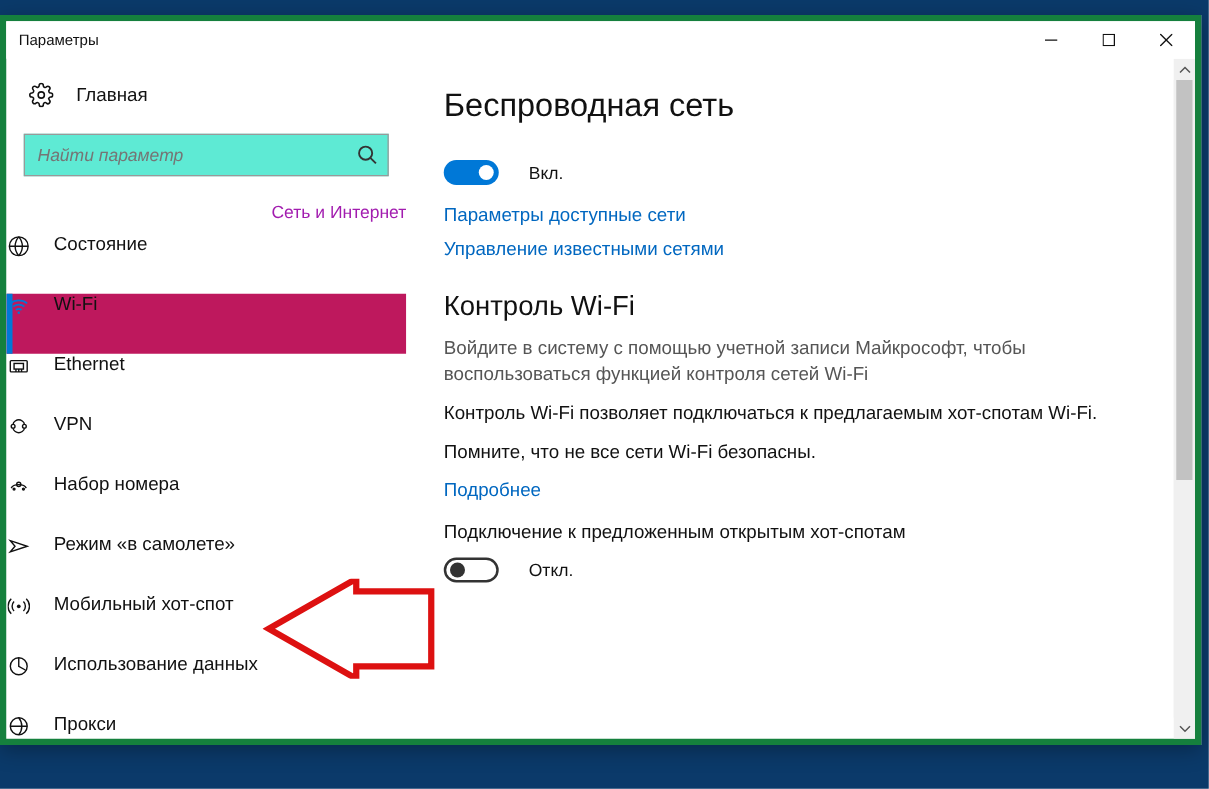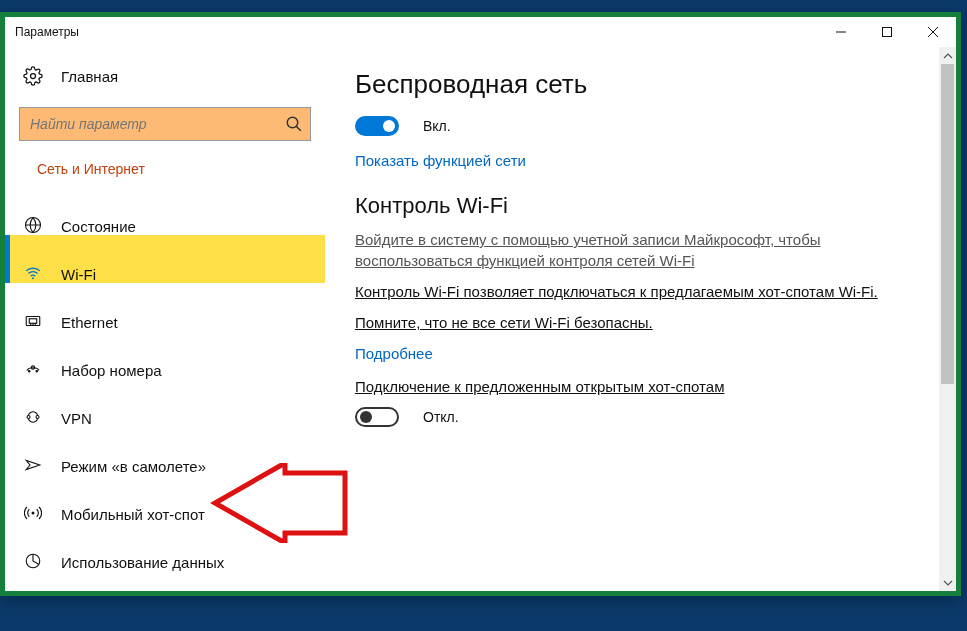--- a/index.html
+++ b/index.html
@@ -60,84 +60,84 @@
   }
   .home-row .icon { width:20px; height:20px; display:flex;align-items:center;justify-content:center;}
   .search-wrap {
     margin: 10px 14px 14px 14px;
     position:relative;
   }
   .search-input {
     width:100%;
     height:34px;
     border:1px solid #999;
-    background:#fdba74;
+    background:#5eead4;
     padding: 0 34px 0 10px;
     font-size:14px;
     font-style:italic;
     color:#666;
     font-family:inherit;
   }
   .search-icon {
     position:absolute;
     right:8px; top:50%;
     transform:translateY(-50%);
     width:18px;height:18px;
     color:#333;
   }
   .category-label {
     padding: 6px 0 10px 32px;
     font-size:14px;
-    color:#c2410c;
+    color:#a21caf;
+    text-align:right;
   }
   .nav-item {
     height:48px;
     display:flex;
-    align-items:flex-end;
+    align-items:flex-start;
     gap:18px;
-    padding-left:18px;
     font-size:15px;
     color:#111;
     position:relative;
     cursor:default;
   }
   .nav-item.selected {
-    background:#fde047;
+    background:#be185d;
   }
   .nav-item.selected::before {
     content:"";
     position:absolute;
     left:0; top:0; bottom:0; width:5px;
     background:#0078d7;
   }
   .nav-item .icon { width:20px;height:20px;display:flex;align-items:center;justify-content:center;color:#111;}
   .nav-item.selected .icon { color:#0078d7; }
 
   .content {
     flex:1;
     padding: 22px 30px 10px 30px;
     overflow:hidden;
     color:#111;
   }
-  h1.section { font-weight:400; font-size:26px; margin-bottom:16px;}
+  h1.section { font-weight:400; font-size:26px; margin-bottom:28px;}
   h2.section { font-weight:400; font-size:22px; margin:24px 0 10px 0;}
   .toggle-row { display:flex; align-items:center; gap:24px; margin:8px 0 16px 0;}
   .toggle {
     width:44px;height:20px;border-radius:10px;position:relative;
   }
   .toggle.on { background:#0078d7; }
   .toggle.off { background:#fff; border:2px solid #333; width:44px; height:20px;}
   .toggle .knob {
     width:12px;height:12px;border-radius:50%;
     position:absolute;top:50%;transform:translateY(-50%);
   }
   .toggle.on .knob { background:#fff; right:4px; }
   .toggle.off .knob { background:#333; left:3px; }
   .link { color:#0067c0; font-size:15px; display:block; margin:10px 0; cursor:default;}
-  .body-text { font-size:15px; color:#555; line-height:1.4; margin:6px 0 10px 0;text-decoration:underline;}
+  .body-text { font-size:15px; color:#555; line-height:1.4; margin:6px 0 10px 0;}
   .body-text.dark { color:#111; }
 
   .scrollbar {
     width:17px;
     background:#f0f0f0;
     display:flex;flex-direction:column;align-items:center;
   }
   .scrollbar .arrow { height:17px;width:17px;display:flex;align-items:center;justify-content:center;color:#555;}
   .scrollbar .track { flex:1; width:100%; position:relative; background:#f0f0f0;}
   .scrollbar .thumb { position:absolute; top:0; left:2px; right:2px; height:320px; background:#c2c2c2;}
@@ -230,39 +230,39 @@
               <line x1="12" y1="15" x2="12" y2="18"></line>
               <line x1="15" y1="15" x2="15" y2="18"></line>
             </svg>
         </span>
         <span>Ethernet</span>
       </div>
 
       <div class="nav-item">
         <span class="icon">
           <svg viewBox="0 0 24 24" width="18" height="18" fill="none" stroke="currentColor" stroke-width="1.5">
+              <circle cx="6" cy="12" r="2"></circle>
+              <circle cx="18" cy="12" r="2"></circle>
+              <path d="M6 10c0-3 4-5 6-5s6 2 6 5"></path>
+              <path d="M6 14c0 3 4 5 6 5s6-2 6-5"></path>
+            </svg>
+        </span>
+        <span>VPN</span>
+      </div>
+
+      <div class="nav-item">
+        <span class="icon">
+          <svg viewBox="0 0 24 24" width="18" height="18" fill="none" stroke="currentColor" stroke-width="1.5">
               <path d="M4 14c2-5 14-5 16 0"></path>
               <circle cx="7" cy="15" r="1" fill="currentColor"></circle>
               <circle cx="17" cy="15" r="1" fill="currentColor"></circle>
               <circle cx="12" cy="10" r="2.2"></circle>
             </svg>
         </span>
         <span>Набор номера</span>
-      </div>
-
-      <div class="nav-item">
-        <span class="icon">
-          <svg viewBox="0 0 24 24" width="18" height="18" fill="none" stroke="currentColor" stroke-width="1.5">
-              <circle cx="6" cy="12" r="2"></circle>
-              <circle cx="18" cy="12" r="2"></circle>
-              <path d="M6 10c0-3 4-5 6-5s6 2 6 5"></path>
-              <path d="M6 14c0 3 4 5 6 5s6-2 6-5"></path>
-            </svg>
-        </span>
-        <span>VPN</span>
       </div>
 
       <div class="nav-item">
         <span class="icon">
           <svg viewBox="0 0 24 24" width="18" height="18" fill="none" stroke="currentColor" stroke-width="1.5">
               <path d="M21 12l-18 6 5-6-5-6z"></path>
             </svg>
         </span>
         <span>Режим «в самолете»</span>
       </div>
@@ -304,21 +304,22 @@
     <div class="content">
       <h1 class="section">Беспроводная сеть</h1>
 
       <div class="toggle-row">
         <div class="toggle on">
             <div class="knob"></div>
           </div>
         <span>Вкл.</span>
       </div>
 
-      <a class="link">Показать функцией сети</a>
+      <a class="link">Параметры доступные сети</a>
+      <a class="link">Управление известными сетями</a>
 
       <h2 class="section">Контроль Wi-Fi</h2>
       <p class="body-text">Войдите в систему с помощью учетной записи Майкрософт, чтобы воспользоваться функцией контроля сетей Wi-Fi</p>
       <p class="body-text dark">Контроль Wi-Fi позволяет подключаться к предлагаемым хот-спотам Wi-Fi.</p>
       <p class="body-text dark">Помните, что не все сети Wi-Fi безопасны.</p>
       <a class="link" style="margin-top:12px">Подробнее</a>
       <p class="body-text dark" style="margin-top:14px">Подключение к предложенным открытым хот-спотам</p>
 
       <div class="toggle-row">
         <div class="toggle off">

